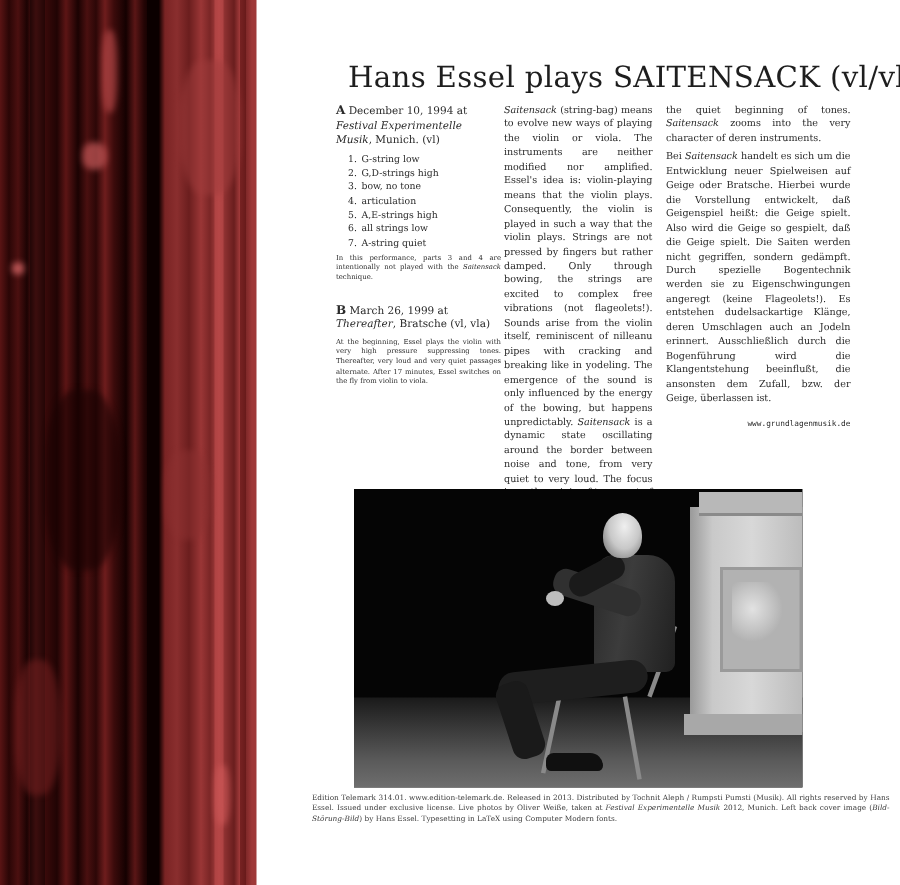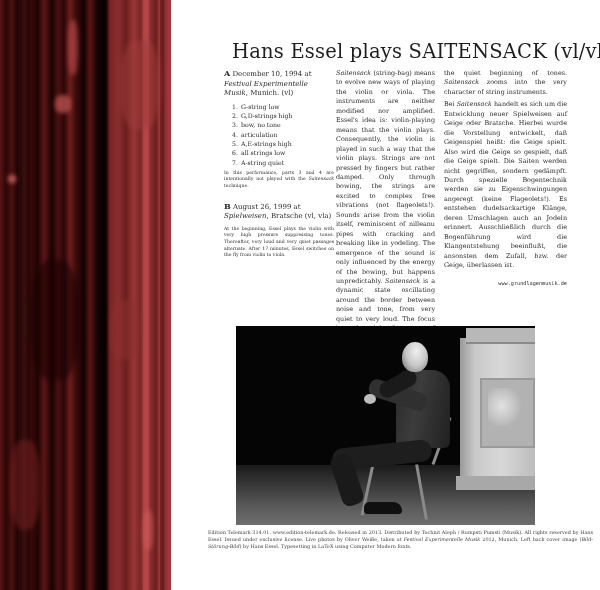--- a/index.html
+++ b/index.html
@@ -149,40 +149,40 @@
     <li><span class="num">7.</span><span>A-string quiet</span></li>
   </ol>
   <p class="small">
     <span>In this performance, parts 3 and 4 are intentionally not played with the</span>
     <i>Saitensack</i>
     <span>technique.</span>
   </p>
 
   <div class="sec-head secB">
     <span class="letter">B</span>
-    <span>August 26, 1999 at</span>
-    <i>Spielweisen</i><span>, Bratsche (vl, vla)</span>
+    <span>March 26, 1999 at</span>
+    <i>Thereafter</i><span>, Bratsche (vl, vla)</span>
   </div>
   <p class="small" style="margin-top:4px">At the beginning, Essel plays the violin with very high pressure suppressing tones. Thereafter, very loud and very quiet passages alternate. After 17 minutes, Essel switches on the fly from violin to viola.</p>
 </div>
 
 <div class="col col2">
   <p class="para">
     <i>Saitensack</i>
     <span>(string-bag) means to evolve new ways of playing the violin or viola. The instruments are neither modified nor amplified. Essel's idea is: violin-playing means that the violin plays. Consequently, the violin is played in such a way that the violin plays. Strings are not pressed by fingers but rather damped. Only through bowing, the strings are excited to complex free vibrations (not flageolets!). Sounds arise from the violin itself, reminiscent of nilleanu pipes with cracking and breaking like in yodeling. The emergence of the sound is only influenced by the energy of the bowing, but happens unpredictably.</span>
     <i>Saitensack</i>
     <span>is a dynamic state oscillating around the border between noise and tone, from very quiet to very loud. The focus is on the origin of tones out of the noise, investigating</span>
   </p>
 </div>
 
 <div class="col col3">
   <p class="para">
     <span>the quiet beginning of tones.</span>
     <i>Saitensack</i>
-    <span>zooms into the very character of string instruments.</span>
+    <span>zooms into the very character of deren instruments.</span>
   </p>
   <p class="para">
     <span>Bei</span>
     <i>Saitensack</i>
     <span>handelt es sich um die Entwicklung neuer Spielweisen auf Geige oder Bratsche. Hierbei wurde die Vorstellung entwickelt, daß Geigenspiel heißt: die Geige spielt. Also wird die Geige so gespielt, daß die Geige spielt. Die Saiten werden nicht gegriffen, sondern gedämpft. Durch spezielle Bogentechnik werden sie zu Eigenschwingungen angeregt (keine Flageolets!). Es entstehen dudelsackartige Klänge, deren Umschlagen auch an Jodeln erinnert. Ausschließlich durch die Bogenführung wird die Klangentstehung beeinflußt, die ansonsten dem Zufall, bzw. der Geige, überlassen ist.</span>
   </p>
   <div class="url">www.grundlagenmusik.de</div>
 </div>
 
 <div class="photo">

